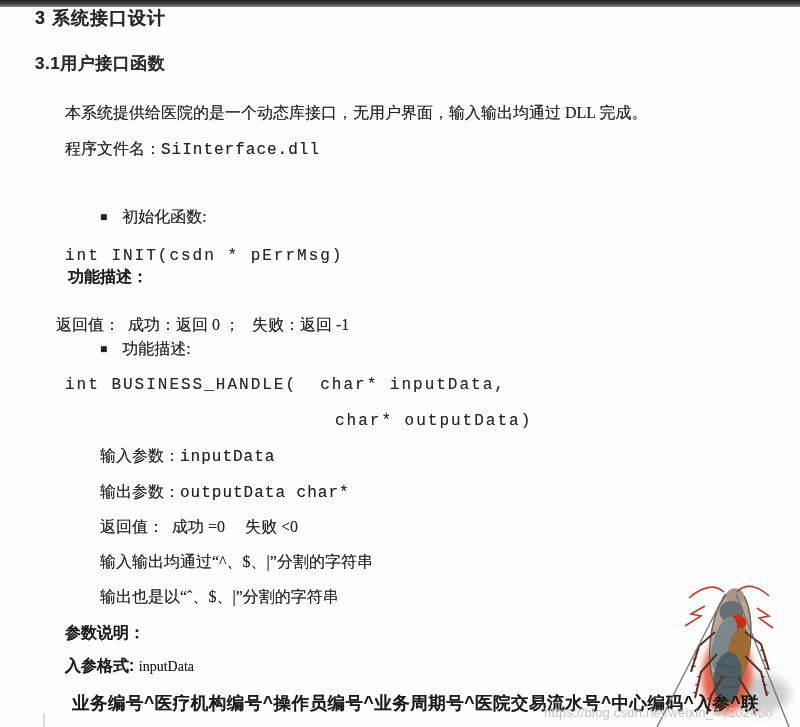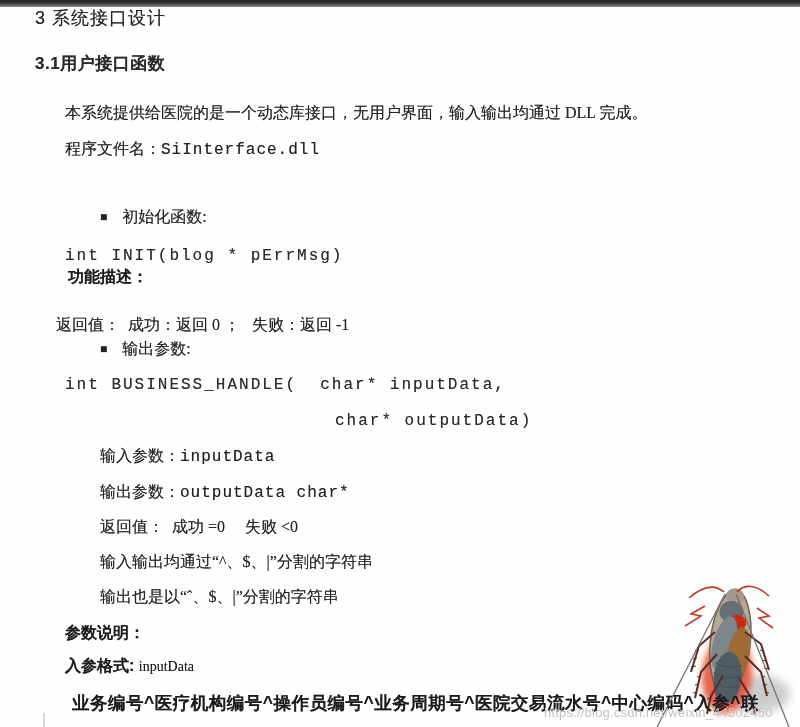--- a/index.html
+++ b/index.html
@@ -24,21 +24,21 @@
     white-space: pre;
     line-height: 1.25;
     color: #232323;
     text-shadow: 0 0 0.5px rgba(40,40,40,0.55);
     z-index: 2;
   }
   .cn      { font-size: 16px; }
   .h1 {
     left: 35px; top: 7px;
     font-family: "Liberation Sans", "DejaVu Sans", sans-serif;
-    font-weight: normal; font-size: 18px; letter-spacing: 1px; color: #262626;
+    font-weight: bold; font-size: 18px; letter-spacing: 1px; color: #262626;
   }
   .h2 {
     left: 35px; top: 53px;
     font-family: "Liberation Sans", "DejaVu Sans", sans-serif;
     font-weight: bold; font-size: 17px; letter-spacing: 0.5px; color: #2a2a2a;
   }
   .code {
     font-family: "Liberation Mono", "DejaVu Sans Mono", monospace;
     font-size: 16px; letter-spacing: 2px; color: #2a2a2a;
   }
@@ -104,25 +104,25 @@
   <div class="line h1">3 系统接口设计</div>
   <div class="line h2">3.1用户接口函数</div>
 
   <div class="line cn pos-intro">本系统提供给医院的是一个动态库接口，无用户界面，输入输出均通过 DLL 完成。</div>
 
   <div class="line cn pos-progfile"><span>程序文件名：</span><span class="mono-inline">SiInterface.dll</span></div>
 
 
   <div class="line cn pos-bullet-init"><span class="bullet-square">■</span><span>初始化函数:</span></div>
 
-  <div class="line code pos-code-init">int INIT(blog * pErrMsg)</div>
+  <div class="line code pos-code-init">int INIT(csdn * pErrMsg)</div>
   <div class="line boldlabel pos-desc-label">功能描述：</div>
   <div class="line cn pos-ret-init">返回值：  成功：返回 0 ；   失败：返回 -1</div>
 
-  <div class="line cn pos-bullet-biz"><span class="bullet-square">■</span><span>输出参数:</span></div>
+  <div class="line cn pos-bullet-biz"><span class="bullet-square">■</span><span>功能描述:</span></div>
 
   <div class="line code pos-code-b1">int BUSINESS_HANDLE(  char* inputData,</div>
   <div class="line code pos-code-b2">char* outputData)</div>
 
   <div class="line cn pos-inparam"><span>输入参数：</span><span class="mono-inline">inputData</span></div>
 
   <div class="line cn pos-outparam"><span>输出参数：</span><span class="mono-inline">outputData char*</span></div>
 
   <div class="line cn pos-ret-biz">返回值：  成功 =0     失败 &lt;0</div>
   <div class="line cn pos-indelim">输入输出均通过“^、$、|”分割的字符串</div>

